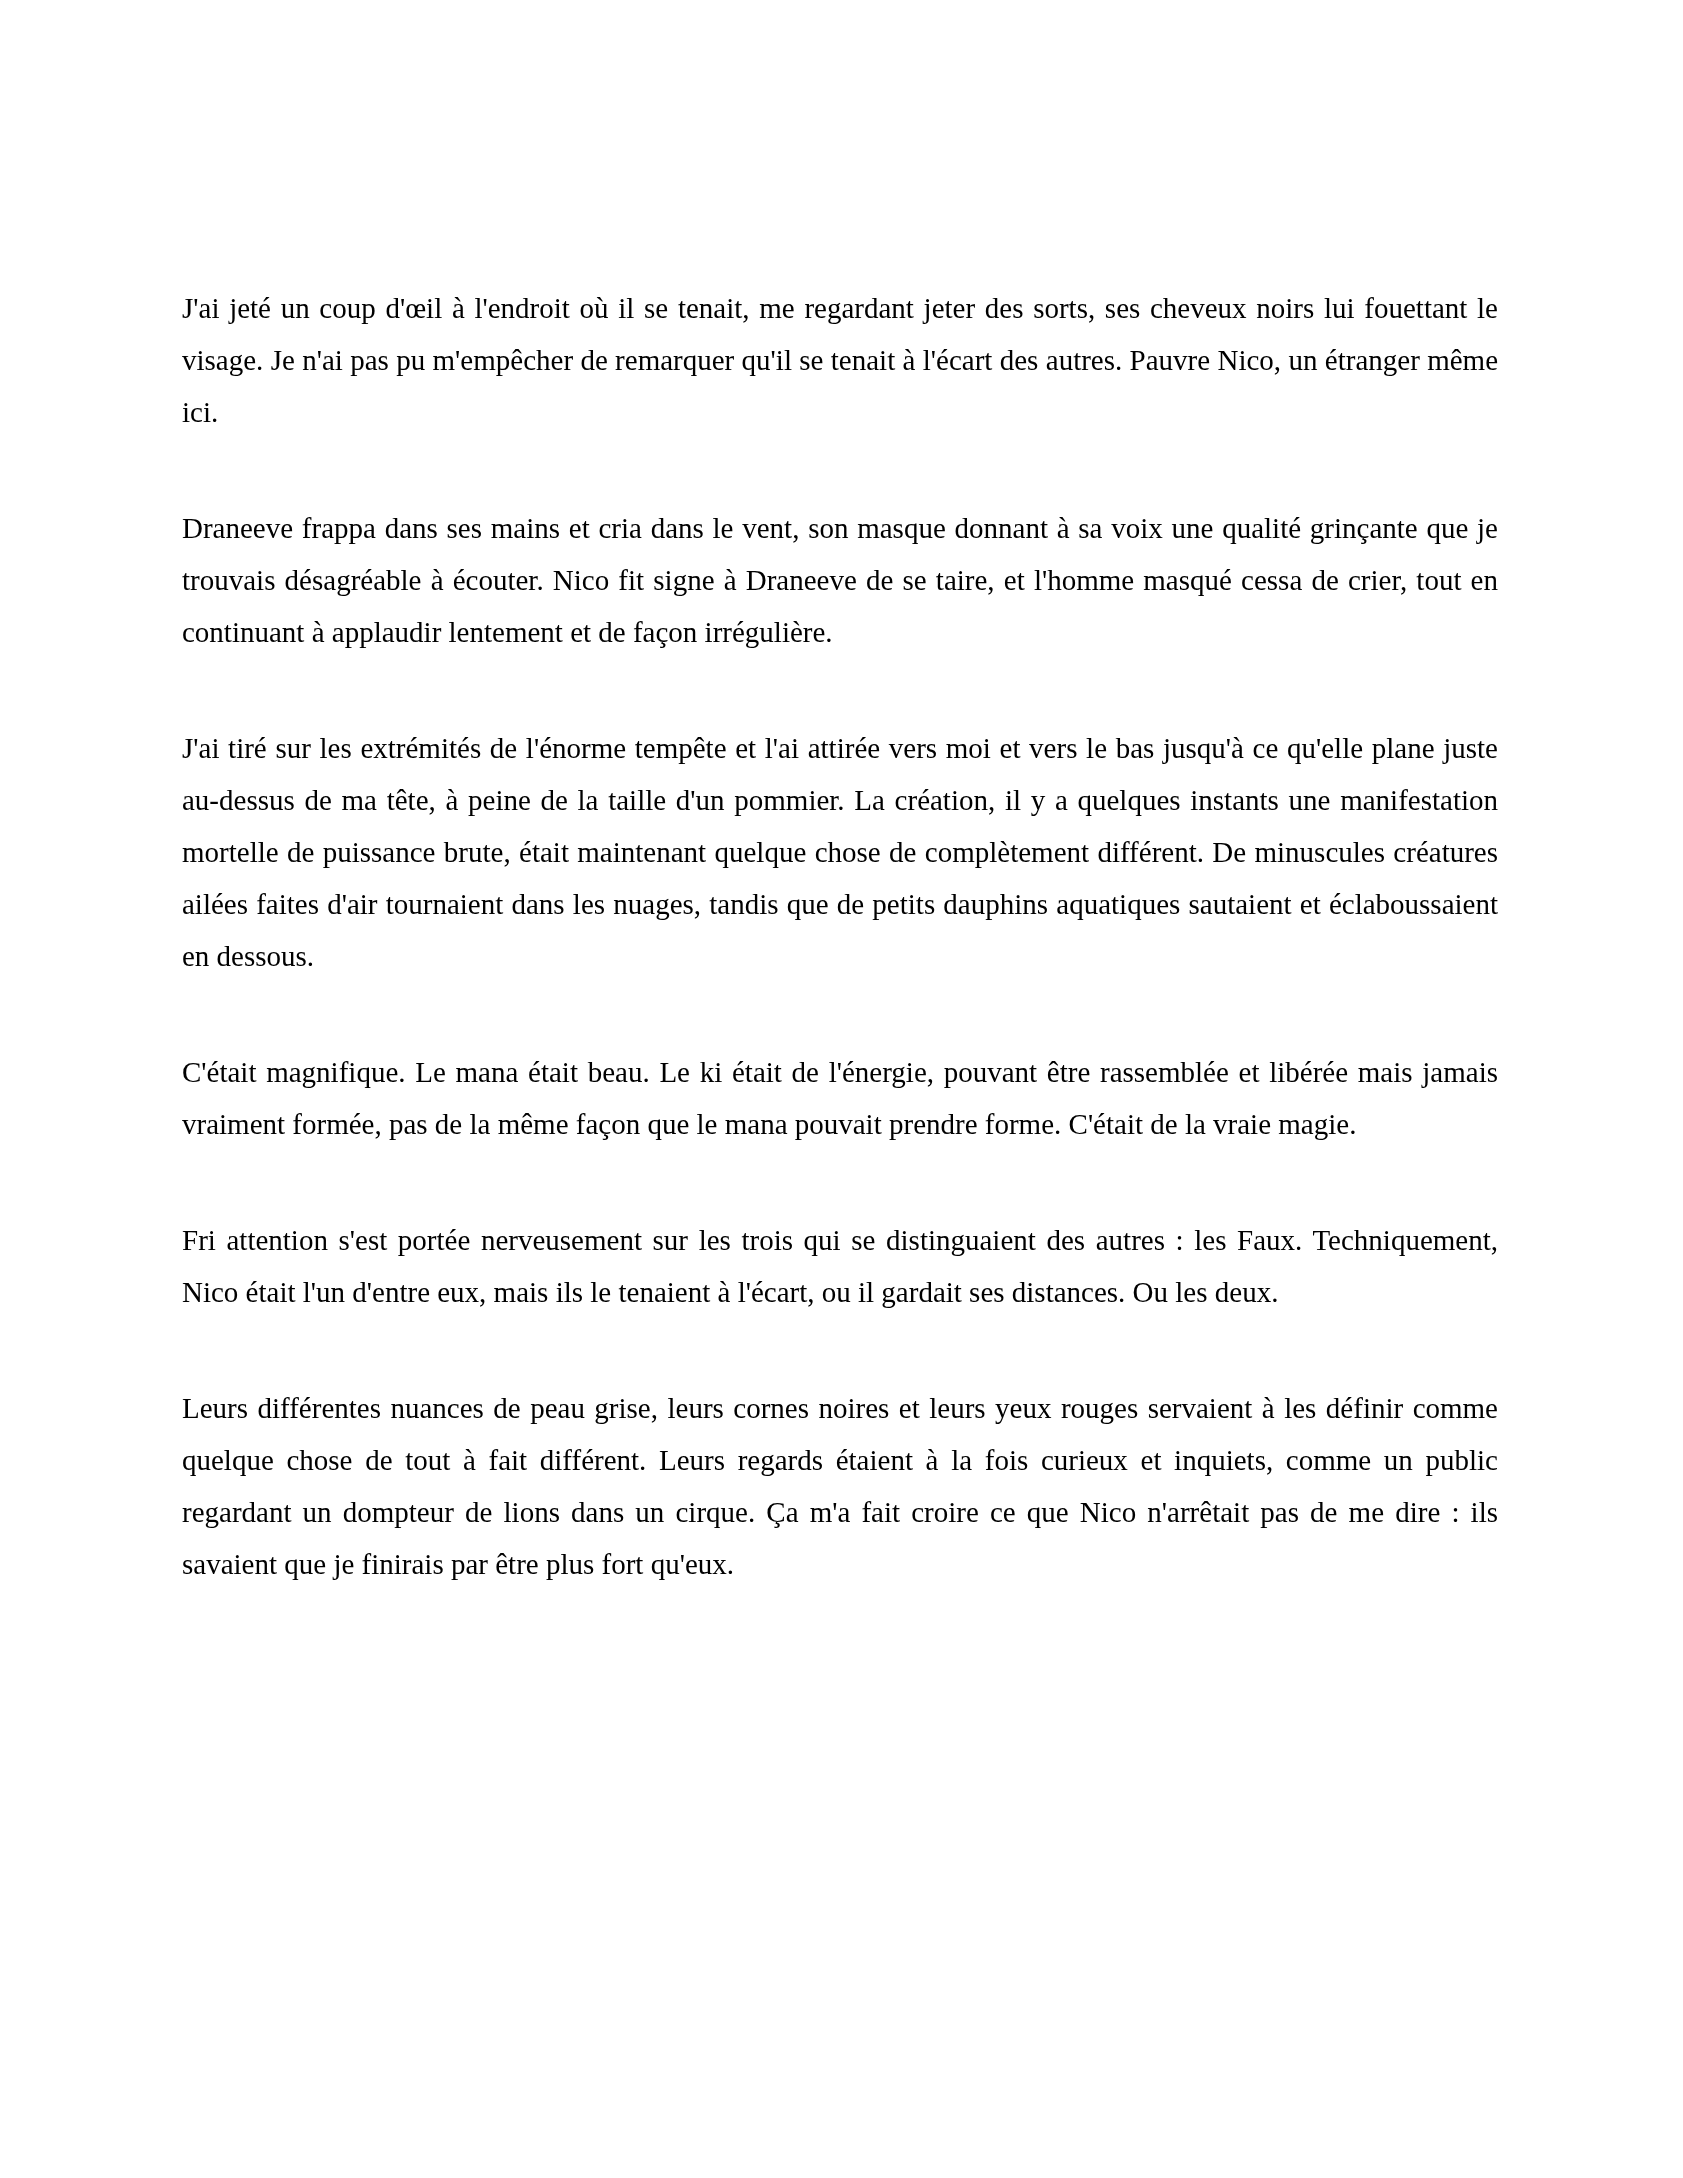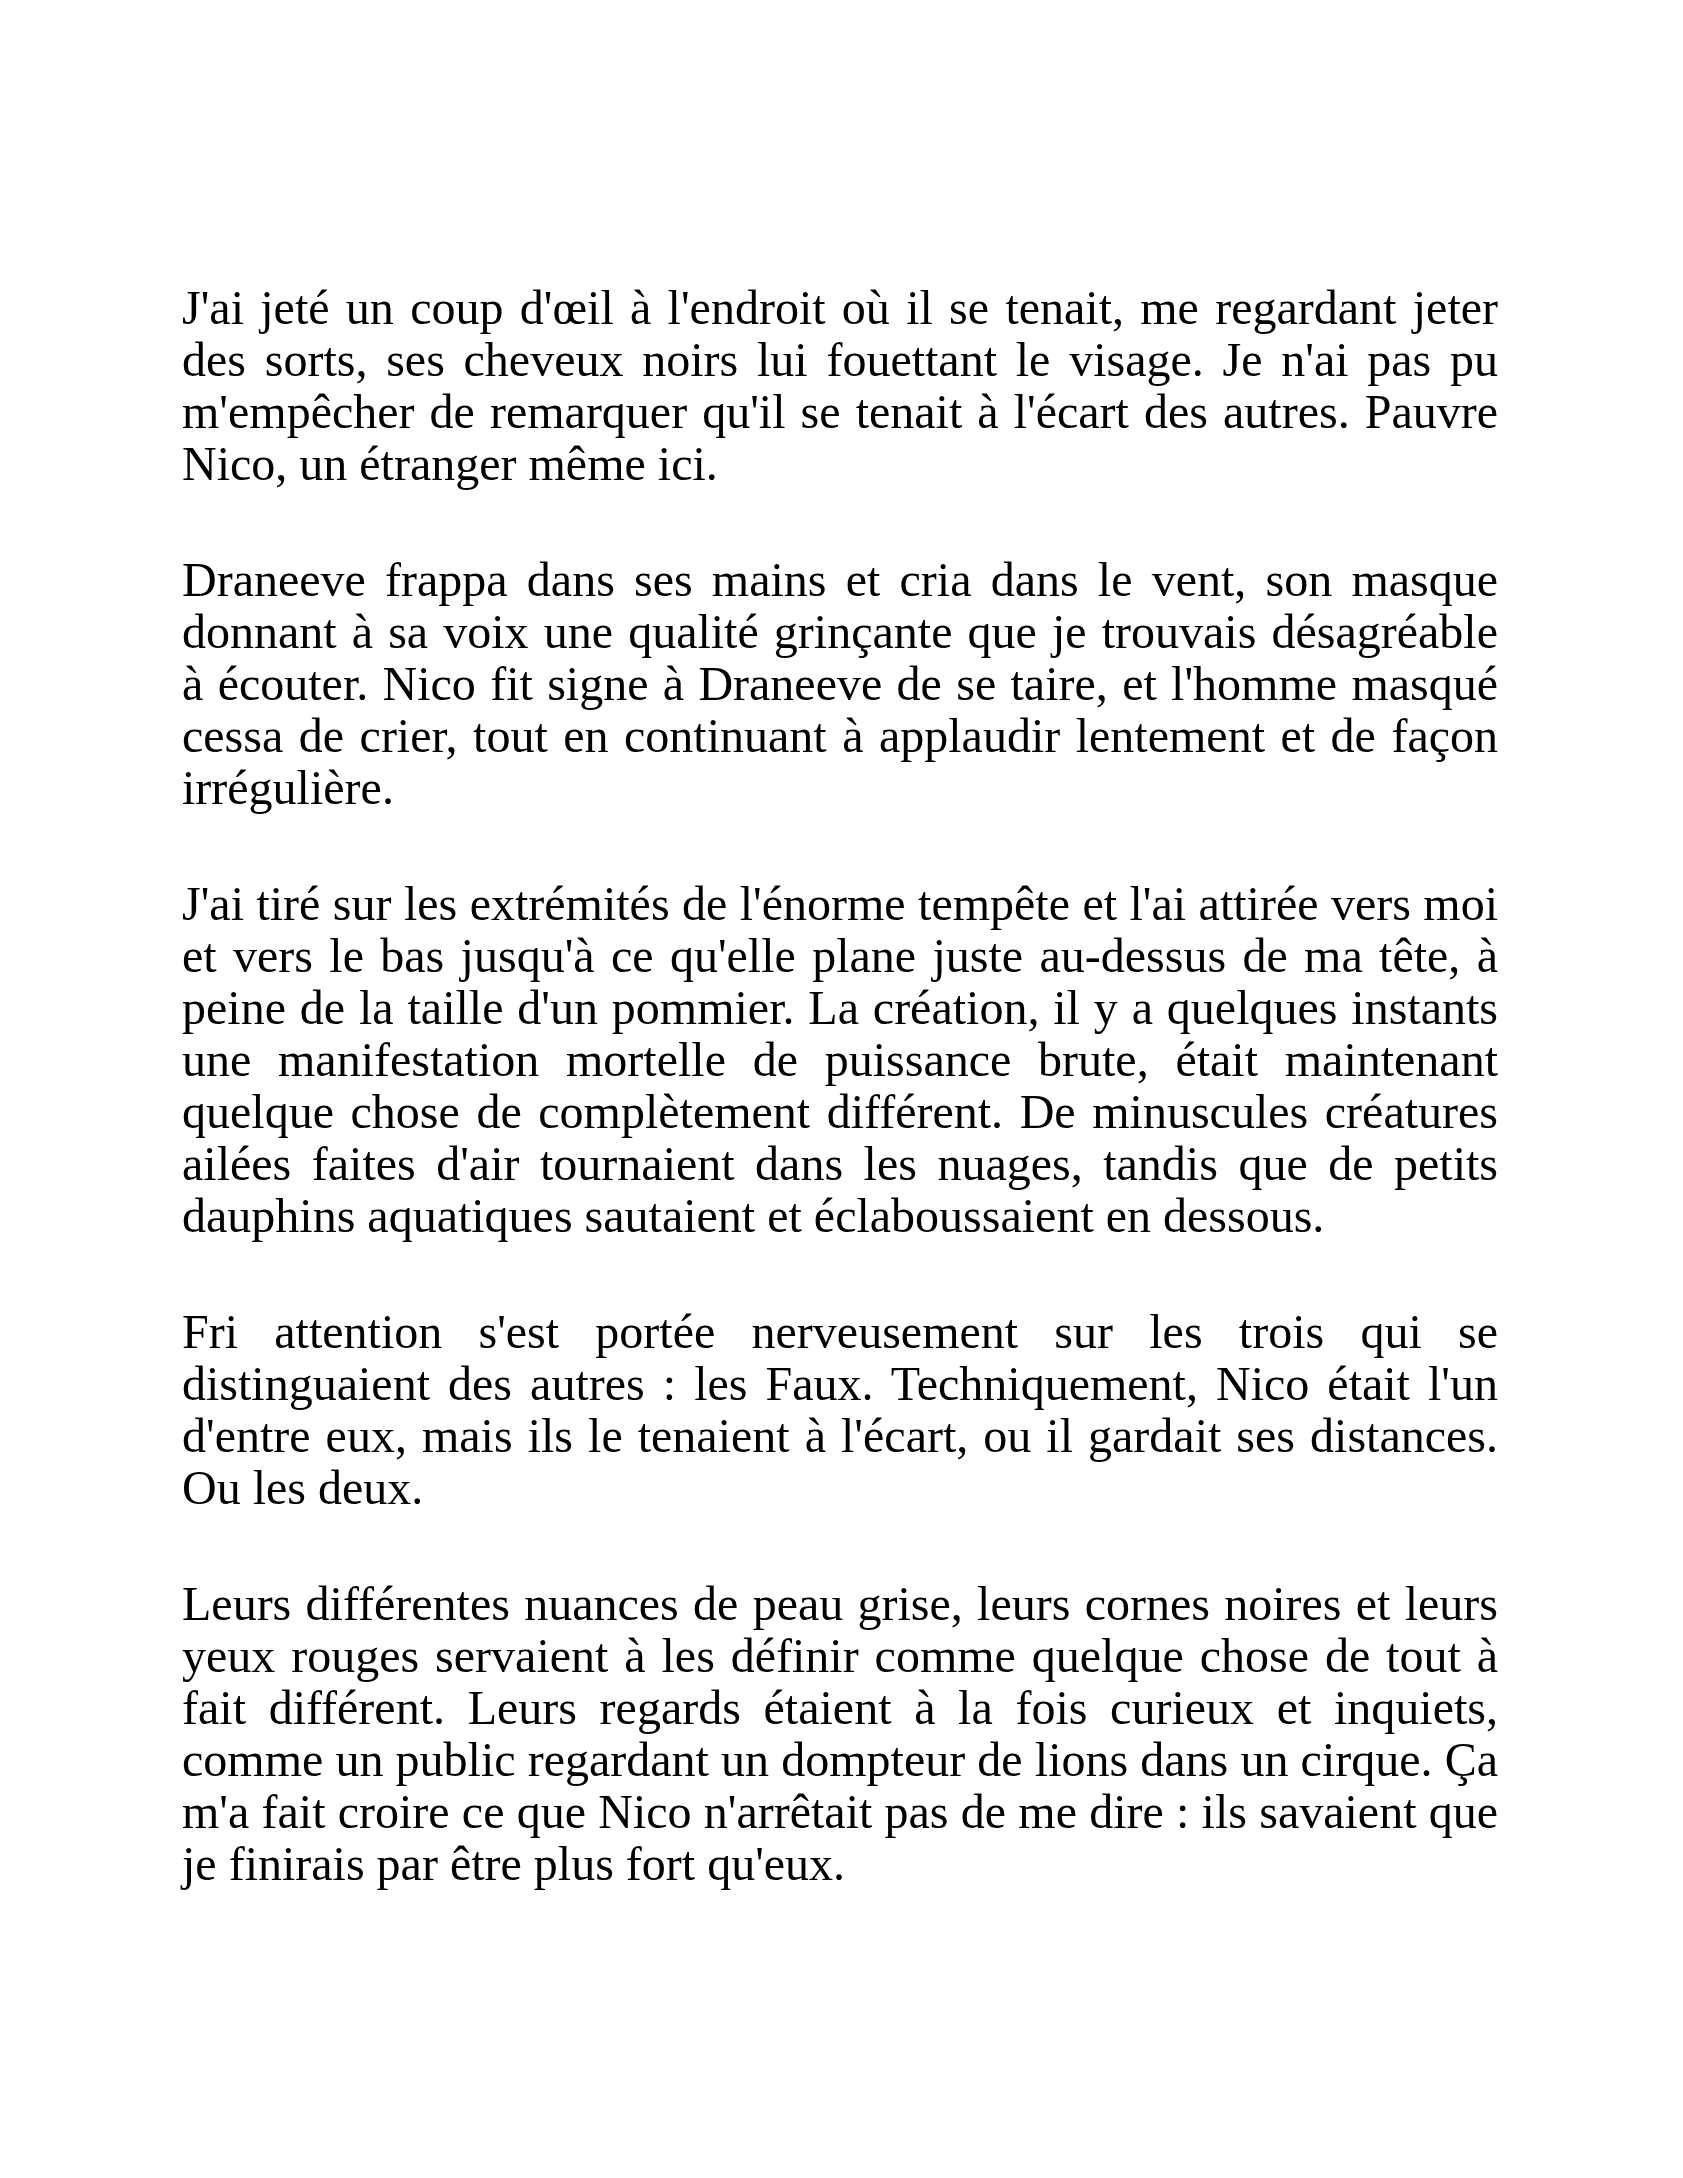--- a/index.html
+++ b/index.html
@@ -17,35 +17,36 @@
   .content {
     position: absolute;
     left: 182px;
     top: 282px;
     width: 1316px;
   }
   .content p {
     margin: 0 0 64px 0;
     padding: 0;
     font-family: "Liberation Serif", serif;
-    font-size: 48px;
+    font-size: 29px;
     line-height: 52px;
     color: #000000;
     text-align: justify;
     text-justify: inter-word;
   }
   .content p:last-child {
     margin-bottom: 9px;
   }
 </style>
 </head>
 <body>
 
 <div class="page">
   <div class="content">
     <p>J'ai jeté un coup d'œil à l'endroit où il se tenait, me regardant jeter des sorts, ses cheveux noirs lui fouettant le visage. Je n'ai pas pu m'empêcher de remarquer qu'il se tenait à l'écart des autres. Pauvre Nico, un étranger même ici.</p>
     <p>Draneeve frappa dans ses mains et cria dans le vent, son masque donnant à sa voix une qualité grinçante que je trouvais désagréable à écouter. Nico fit signe à Draneeve de se taire, et l'homme masqué cessa de crier, tout en continuant à applaudir lentement et de façon irrégulière.</p>
     <p>J'ai tiré sur les extrémités de l'énorme tempête et l'ai attirée vers moi et vers le bas jusqu'à ce qu'elle plane juste au-dessus de ma tête, à peine de la taille d'un pommier. La création, il y a quelques instants une manifestation mortelle de puissance brute, était maintenant quelque chose de complètement différent. De minuscules créatures ailées faites d'air tournaient dans les nuages, tandis que de petits dauphins aquatiques sautaient et éclaboussaient en dessous.</p>
+    <p>C'était magnifique. Le mana était beau. Le ki était de l'énergie, pouvant être rassemblée et libérée mais jamais vraiment formée, pas de la même façon que le mana pouvait prendre forme. C'était de la vraie magie.</p>
     <p>Fri attention s'est portée nerveusement sur les trois qui se distinguaient des autres : les Faux. Techniquement, Nico était l'un d'entre eux, mais ils le tenaient à l'écart, ou il gardait ses distances. Ou les deux.</p>
     <p>Leurs différentes nuances de peau grise, leurs cornes noires et leurs yeux rouges servaient à les définir comme quelque chose de tout à fait différent. Leurs regards étaient à la fois curieux et inquiets, comme un public regardant un dompteur de lions dans un cirque. Ça m'a fait croire ce que Nico n'arrêtait pas de me dire : ils savaient que je finirais par être plus fort qu'eux.</p>
   </div>
 </div>
 
 
 </body></html>

